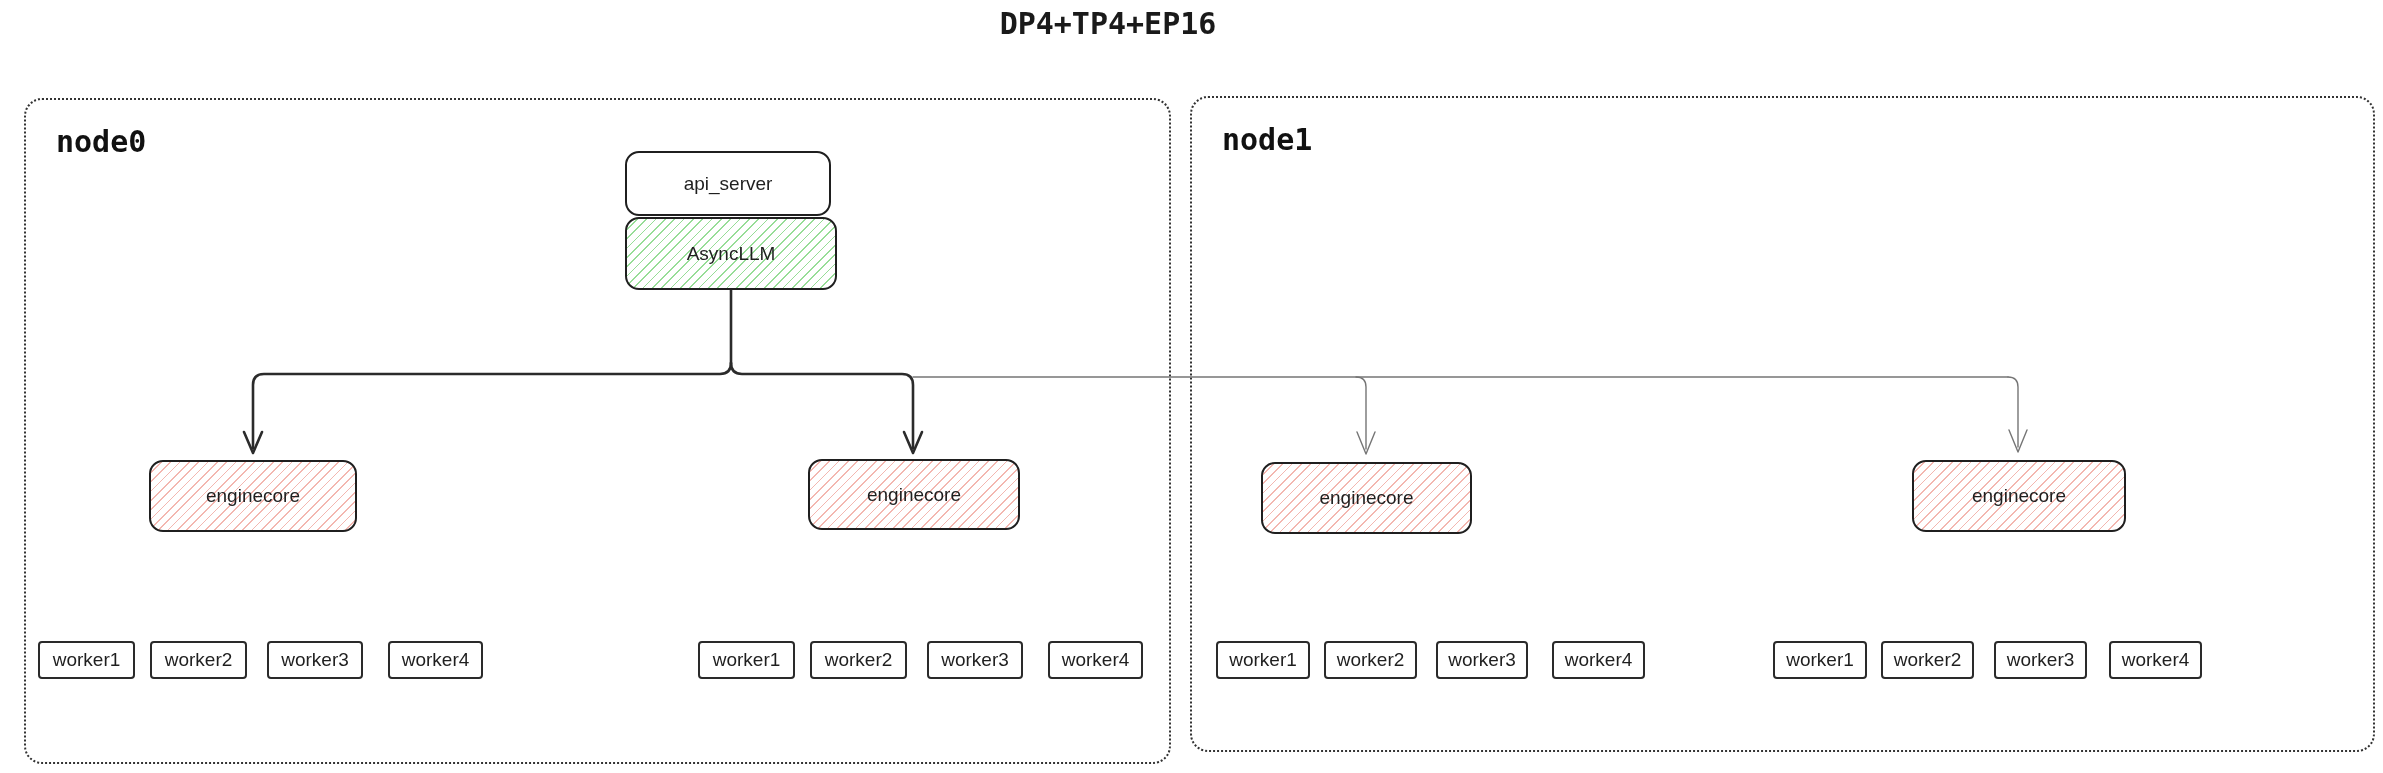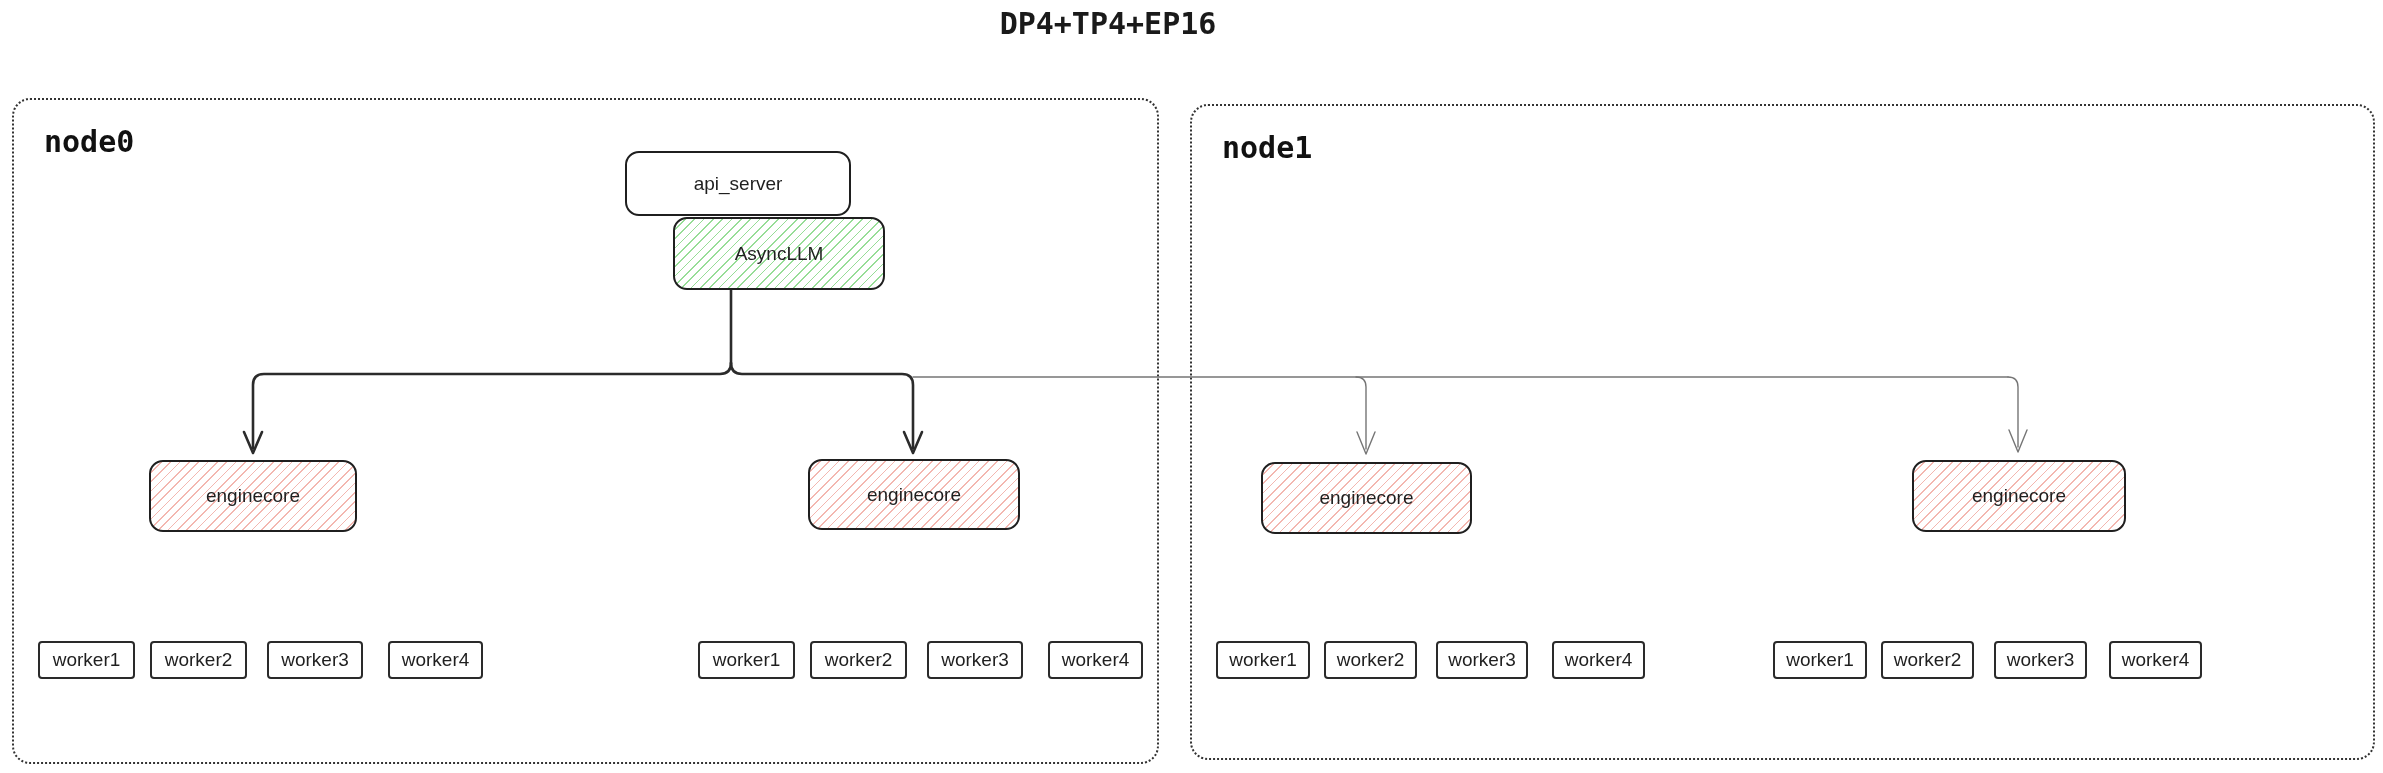--- a/index.html
+++ b/index.html
@@ -16,40 +16,39 @@
     position:relative;width:2383px;height:773px;background:#ffffff;
     font-family:"Liberation Sans",sans-serif;color:var(--text);overflow:hidden;
   }
   .title{
     position:absolute;left:903px;top:6px;width:410px;text-align:center;
     font-family:"DejaVu Sans Mono",monospace;font-weight:bold;font-size:30px;color:#1a1a1a;
   }
   .node-box{
     position:absolute;border:2.5px dotted var(--dotted-border);border-radius:18px;background:transparent;
   }
-  #node0{left:12px;top:98px;width:1143px;height:662px;}
-  #node1{left:1190px;top:104px;width:1181px;height:652px;}
+  #node0{left:24px;top:98px;width:1143px;height:662px;}
+  #node1{left:1190px;top:96px;width:1181px;height:652px;}
   .node-label{
     position:absolute;left:30px;top:24px;
     font-family:"DejaVu Sans Mono",monospace;font-weight:bold;font-size:30px;color:#111;
   }
   .shape{
     position:absolute;border:2px solid var(--border-dark);border-radius:14px;background:#fff;
     display:flex;align-items:center;justify-content:center;
     font-size:19px;color:var(--text);box-sizing:border-box;
   }
   .green-hatched{
     background-image:repeating-linear-gradient(135deg,var(--green-hatch) 0 1.4px,transparent 1.4px 6.6px);
-    margin-left:48px;
   }
   .red-hatched{
     background-image:repeating-linear-gradient(135deg,var(--red-hatch) 0 1.2px,transparent 1.2px 6.6px);
     border-radius:14px;
   }
-  #api-server{left:625px;top:151px;width:226px;height:65px;z-index:3;}
+  #api-server{left:625px;top:151px;width:206px;height:65px;z-index:3;}
   #asyncllm{left:625px;top:217px;width:212px;height:73px;z-index:3;}
   .enginecore{z-index:3;}
   #ec1{left:149px;top:460px;width:208px;height:72px;}
   #ec2{left:808px;top:459px;width:212px;height:71px;}
   #ec3{left:1261px;top:462px;width:211px;height:72px;}
   #ec4{left:1912px;top:460px;width:214px;height:72px;}
   .worker{
     position:absolute;top:641px;height:38px;border:2px solid #2a2a2a;border-radius:4px;background:#fff;
     display:flex;align-items:center;justify-content:center;font-size:19px;color:var(--text);
     box-sizing:border-box;z-index:3;

